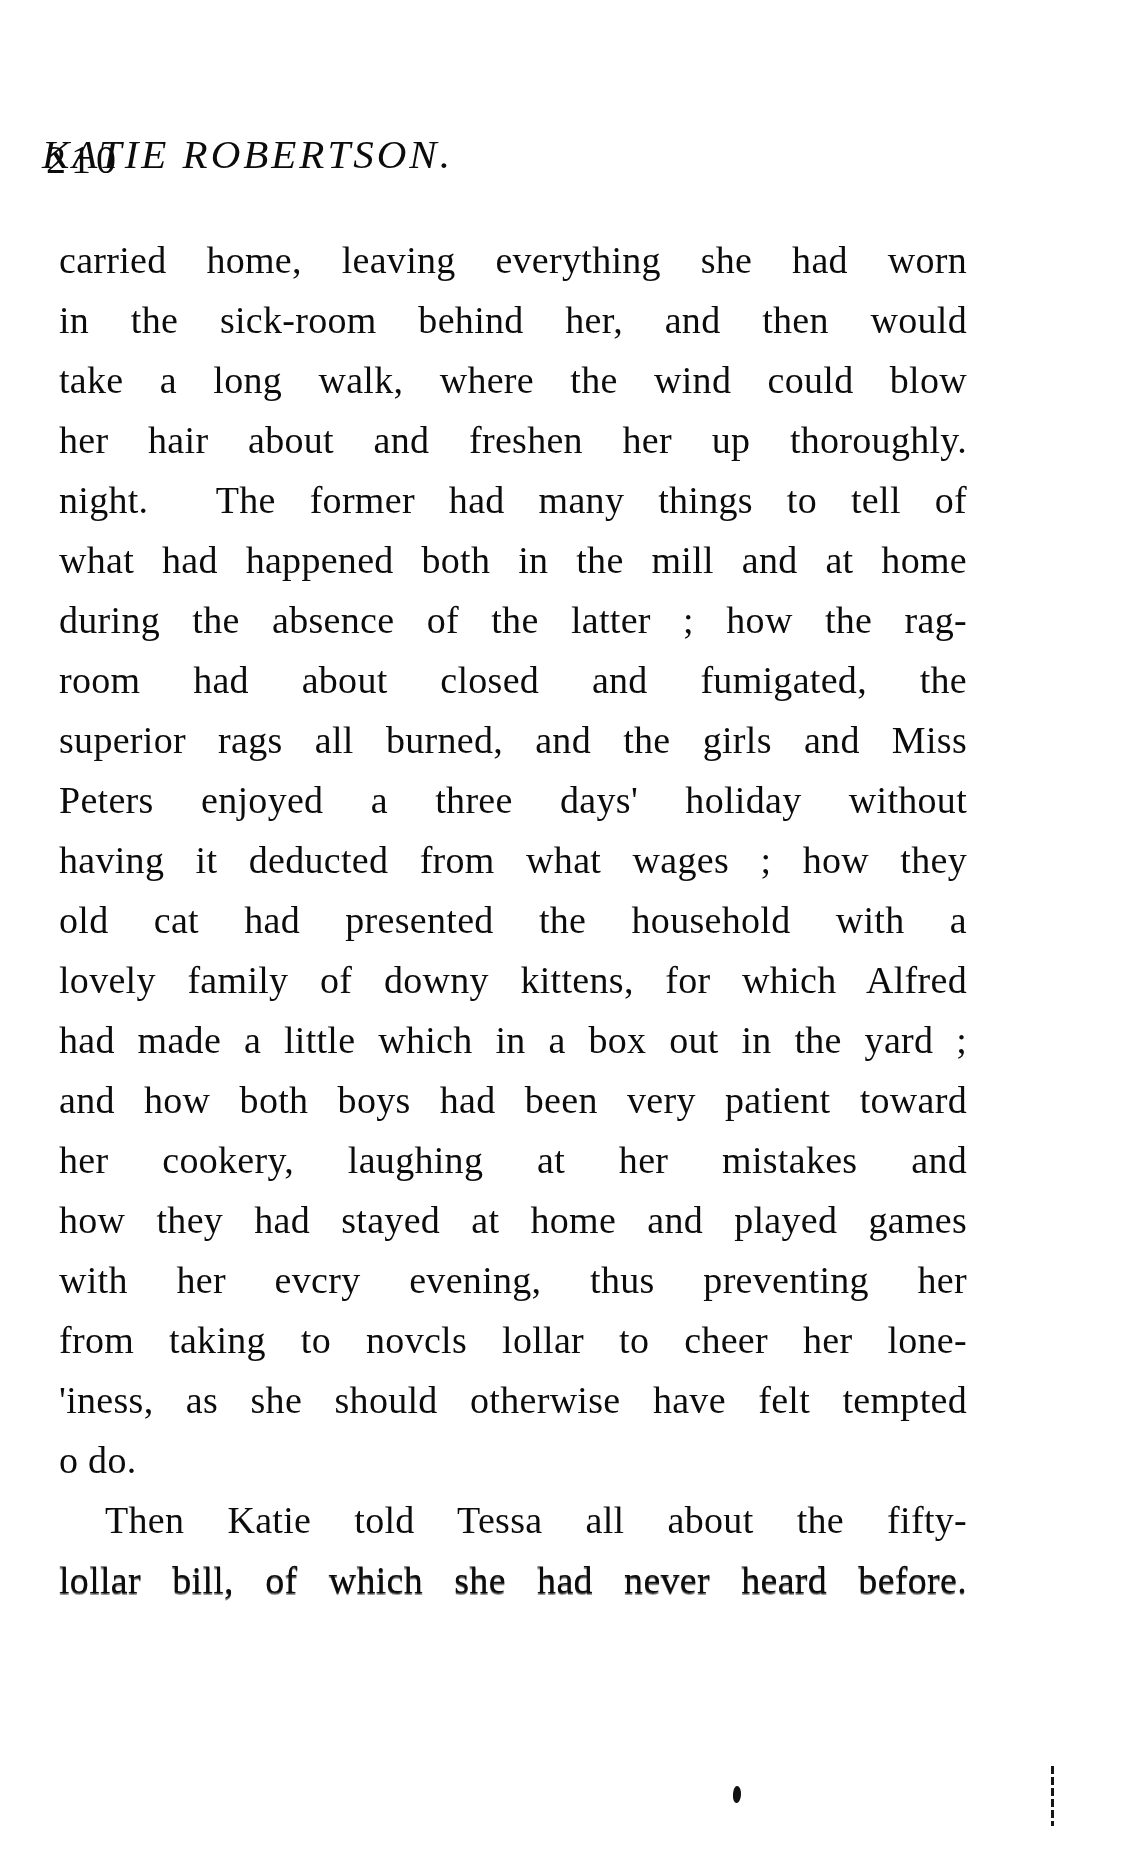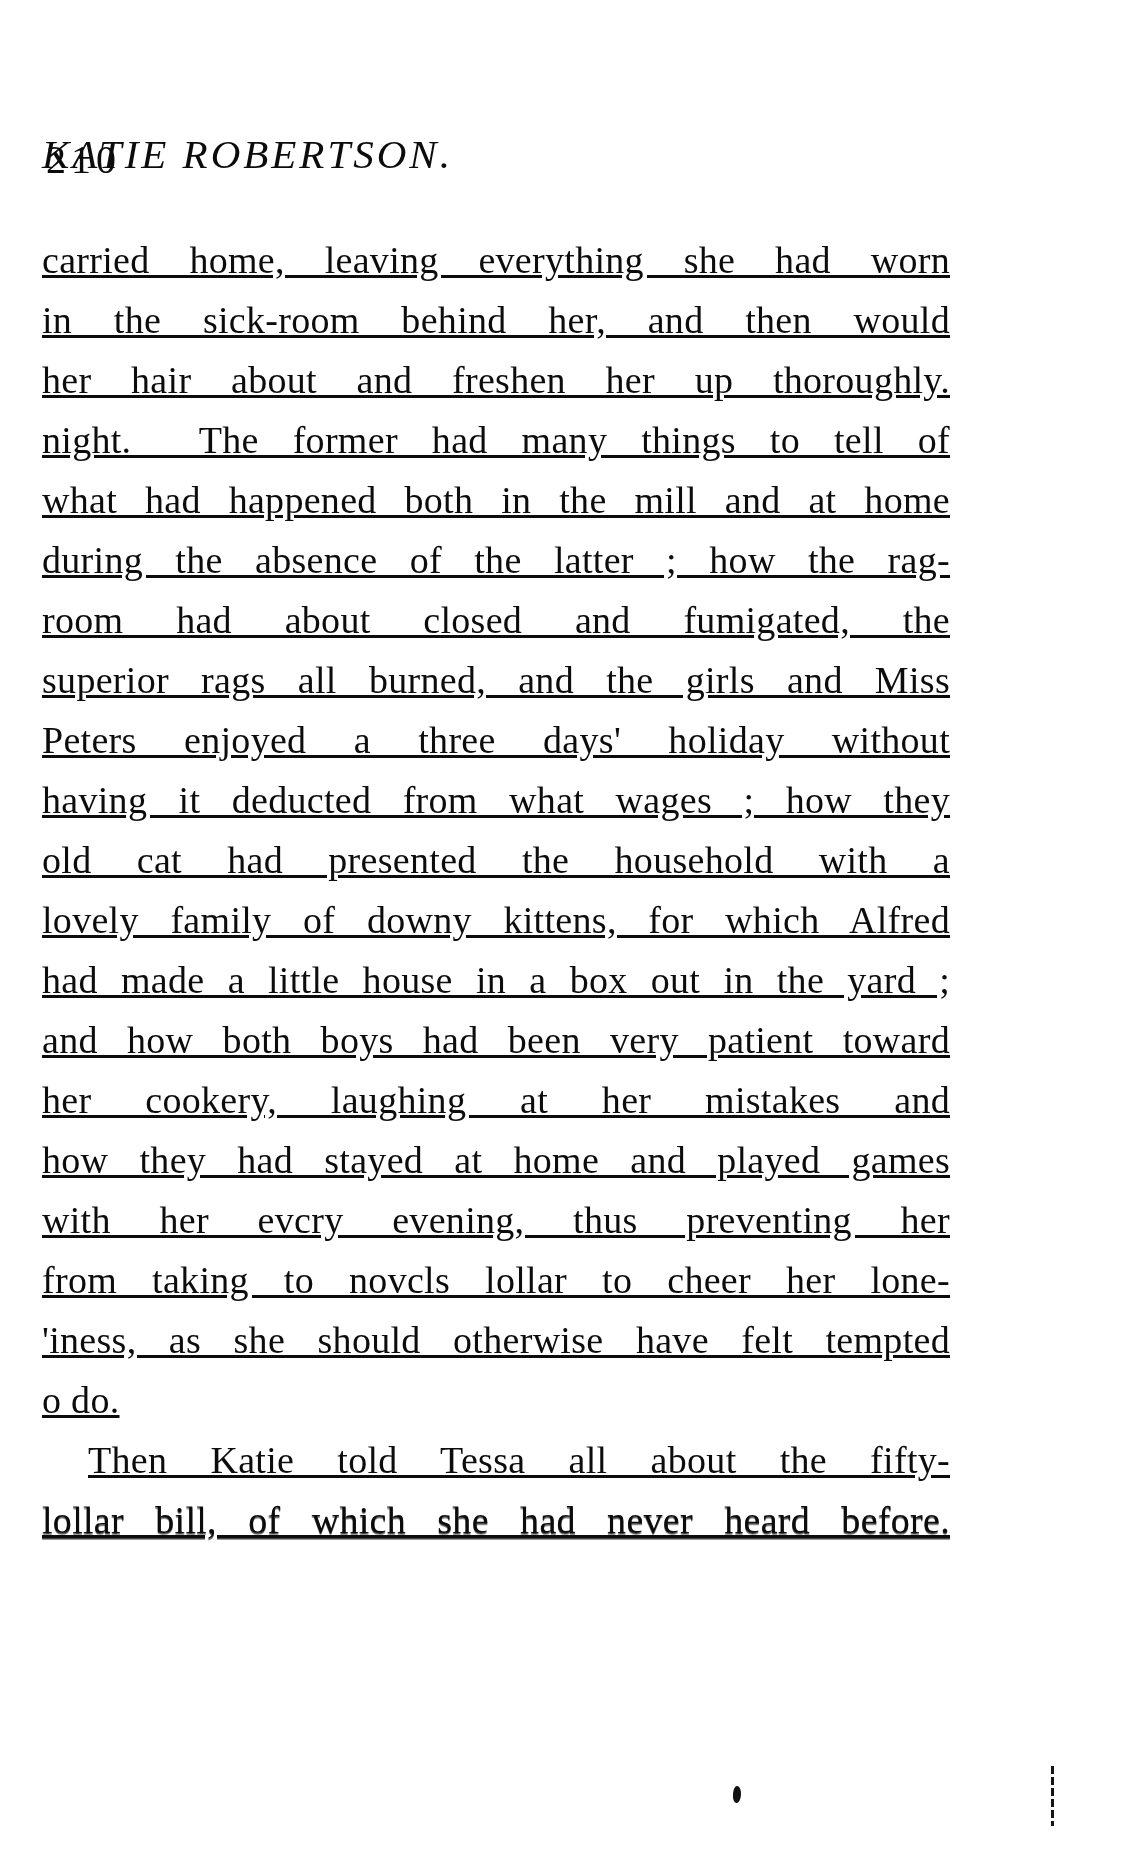--- a/index.html
+++ b/index.html
@@ -37,24 +37,23 @@
     top: 0;
     font-style: italic;
     font-size: 41px;
     letter-spacing: 3px;
     white-space: nowrap;
   }
 
   
   .textblock {
     position: absolute;
-    left: 42px;
+    left: 59px;
     top: 230px;
     width: 908px;
-    text-decoration: underline;
   }
   .ln {
     margin: 0;
     font-size: 38px;
     line-height: 60px;
     letter-spacing: 0.3px;
     text-align: justify;
     text-align-last: justify;
     white-space: nowrap; 
   }
@@ -92,31 +91,32 @@
 <div class="page">
 
   <header class="running-head">
     <span class="pagenum">210</span>
     <span class="head-title">KATIE ROBERTSON.</span>
   </header>
 
   <main class="textblock">
     <p class="ln">carried home, leaving everything she had worn</p>
     <p class="ln">in the sick-room behind her, and then would</p>
+    <p class="ln">take a long walk, where the wind could blow</p>
     <p class="ln">her hair about and freshen her up thoroughly.</p>
     <p class="ln">night.&nbsp; The former had many things to tell of</p>
     <p class="ln">what had happened both in the mill and at home</p>
     <p class="ln">during the absence of the latter ; how the rag-</p>
     <p class="ln">room had about closed and fumigated, the</p>
     <p class="ln">superior rags all burned, and the girls and Miss</p>
     <p class="ln">Peters enjoyed a three days' holiday without</p>
     <p class="ln">having it deducted from what wages ; how they</p>
     <p class="ln">old cat had presented the household with a</p>
     <p class="ln">lovely family of downy kittens, for which Alfred</p>
-    <p class="ln">had made a little house in a box out in the yard ;</p>
+    <p class="ln">had made a little which in a box out in the yard ;</p>
     <p class="ln">and how both boys had been very patient toward</p>
     <p class="ln">her cookery, laughing at her mistakes and</p>
     <p class="ln">how they had stayed at home and played games</p>
     <p class="ln">with her evcry evening, thus preventing her</p>
     <p class="ln">from taking to novcls lollar to cheer her lone-</p>
     <p class="ln">'iness, as she should otherwise have felt tempted</p>
     <p class="ln short">o do.</p>
     <p class="ln indent">Then Katie told Tessa all about the fifty-</p>
     <p class="ln smear">lollar bill, of which she had never heard before.</p>
   </main>

